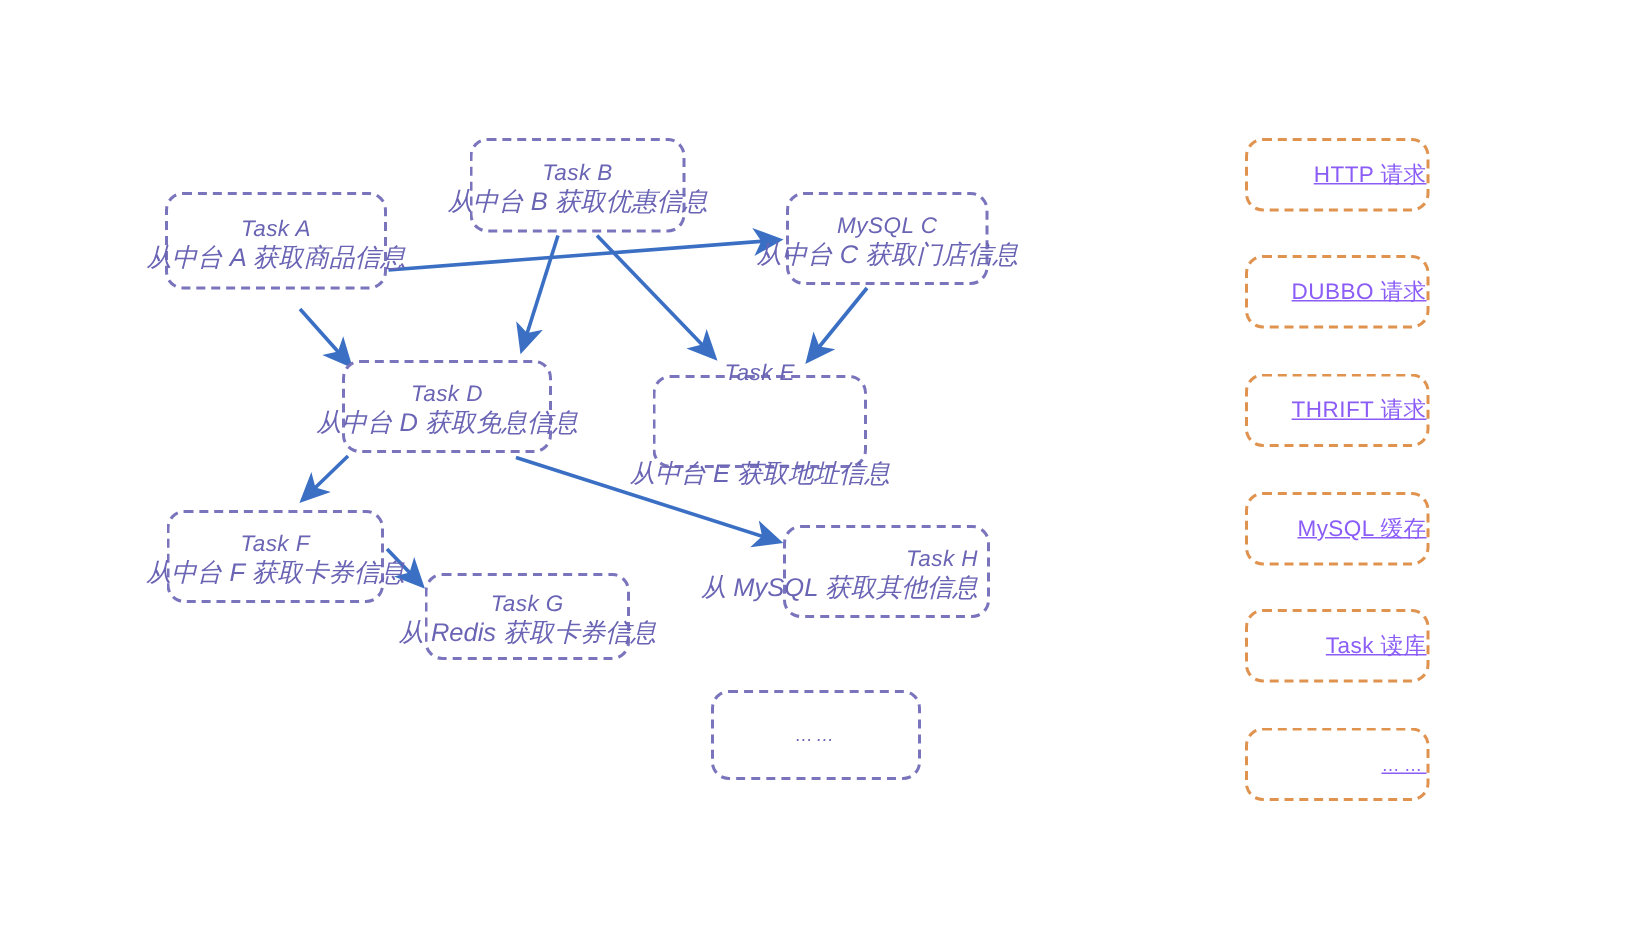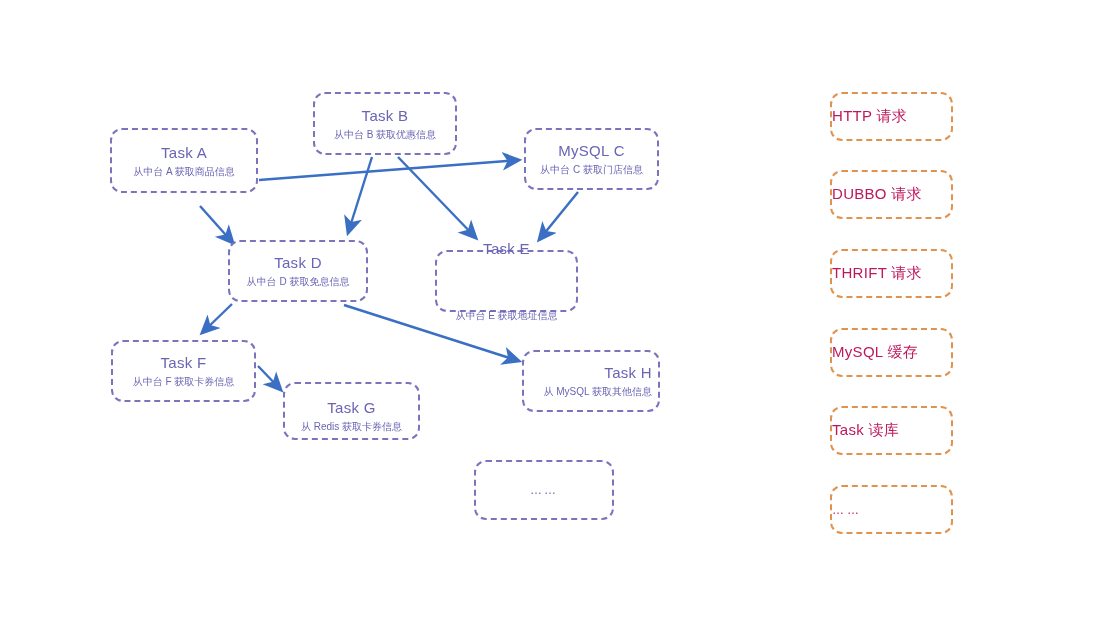--- a/index.html
+++ b/index.html
@@ -19,30 +19,31 @@
     border:2px dashed #7a74bd;
     border-radius:12px;
     background:#ffffff;
     display:flex;
     flex-direction:column;
     align-items:center;
     justify-content:center;
     color:#6b66b5;
     text-align:center;
     padding:4px 6px;
+    font-style:italic;
   }
   .node .title{
     font-size:15px;
     line-height:19px;
     color:#6a64b4;
     letter-spacing:.3px;
     margin-bottom:2px;
   }
   .node .sub{
-    font-size:10px;
+    font-size:17px;
     line-height:15px;
     color:#6a64b4;
     white-space:nowrap;
   }
   .node.ellipsis{
     justify-content:center;
   }
   .node.ellipsis .sub{
     font-size:12px;
     letter-spacing:2px;
@@ -50,24 +51,25 @@
   }
 
   .legend-item{
     position:absolute;
     box-sizing:border-box;
     border:2px dashed #e0934f;
     border-radius:12px;
     background:#ffffff;
     display:flex;
     align-items:center;
-    justify-content:flex-start;
-    color:#be185d;
+    justify-content:flex-end;
+    color:#8b5cf6;
     font-size:15px;
     letter-spacing:.3px;
+    text-decoration:underline;
   }
   .legend-item.dots{letter-spacing:3px;font-size:12px;}
 </style>
 </head>
 <body>
 
 <div id="canvas">
   <svg id="edges" viewBox="0 0 1098 618">
     <defs>
       <marker id="ah" markerWidth="9" markerHeight="9" refX="7" refY="4.5" orient="auto" markerUnits="strokeWidth">
@@ -103,21 +105,21 @@
         <div class="sub">从中台 D 获取免息信息</div>
       </div>
       <div class="node" style="left: 435px; top: 250px; width: 143px; height: 62px; gap: 48px;">
         <div class="title">Task E</div>
         <div class="sub">从中台 E 获取地址信息</div>
       </div>
       <div class="node" style="left: 111px; top: 340px; width: 145px; height: 62px;">
         <div class="title">Task F</div>
         <div class="sub">从中台 F 获取卡券信息</div>
       </div>
-      <div class="node" style="left: 283px; top: 382px; width: 137px; height: 58px; justify-content: flex-end;">
+      <div class="node" style="left: 283px; top: 382px; width: 137px; height: 58px;">
         <div class="title">Task G</div>
         <div class="sub">从 Redis 获取卡券信息</div>
       </div>
       <div class="node" style="left: 522px; top: 350px; width: 138px; height: 62px; align-items: flex-end;">
         <div class="title">Task H</div>
         <div class="sub">从 MySQL 获取其他信息</div>
       </div>
       <div class="node ellipsis" style="left: 474px; top: 460px; width: 140px; height: 60px;">
         <div class="sub">……</div>
       </div>

